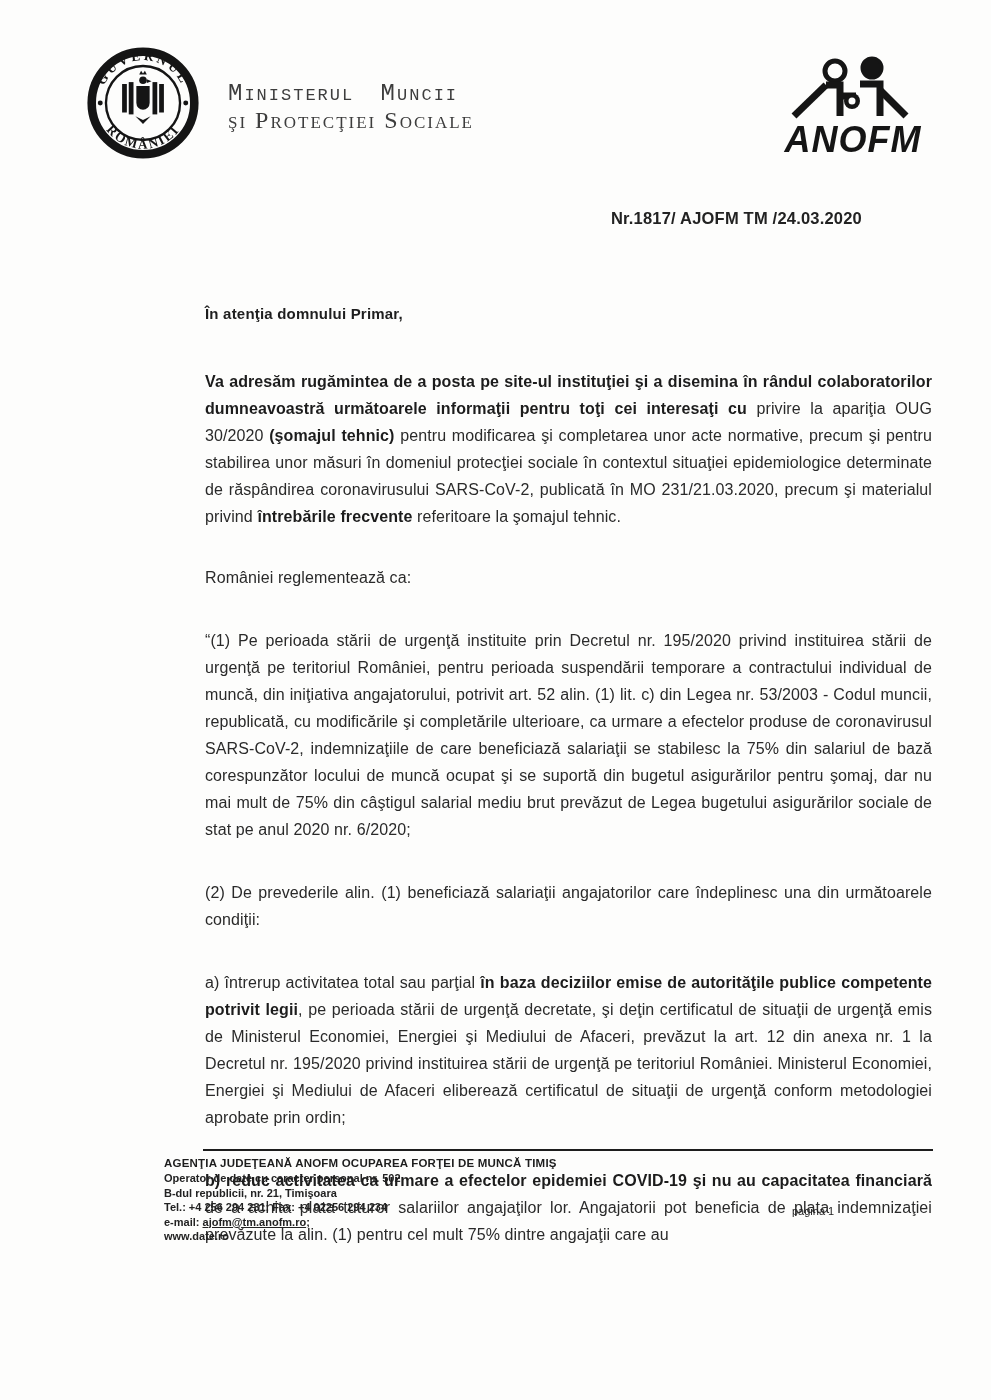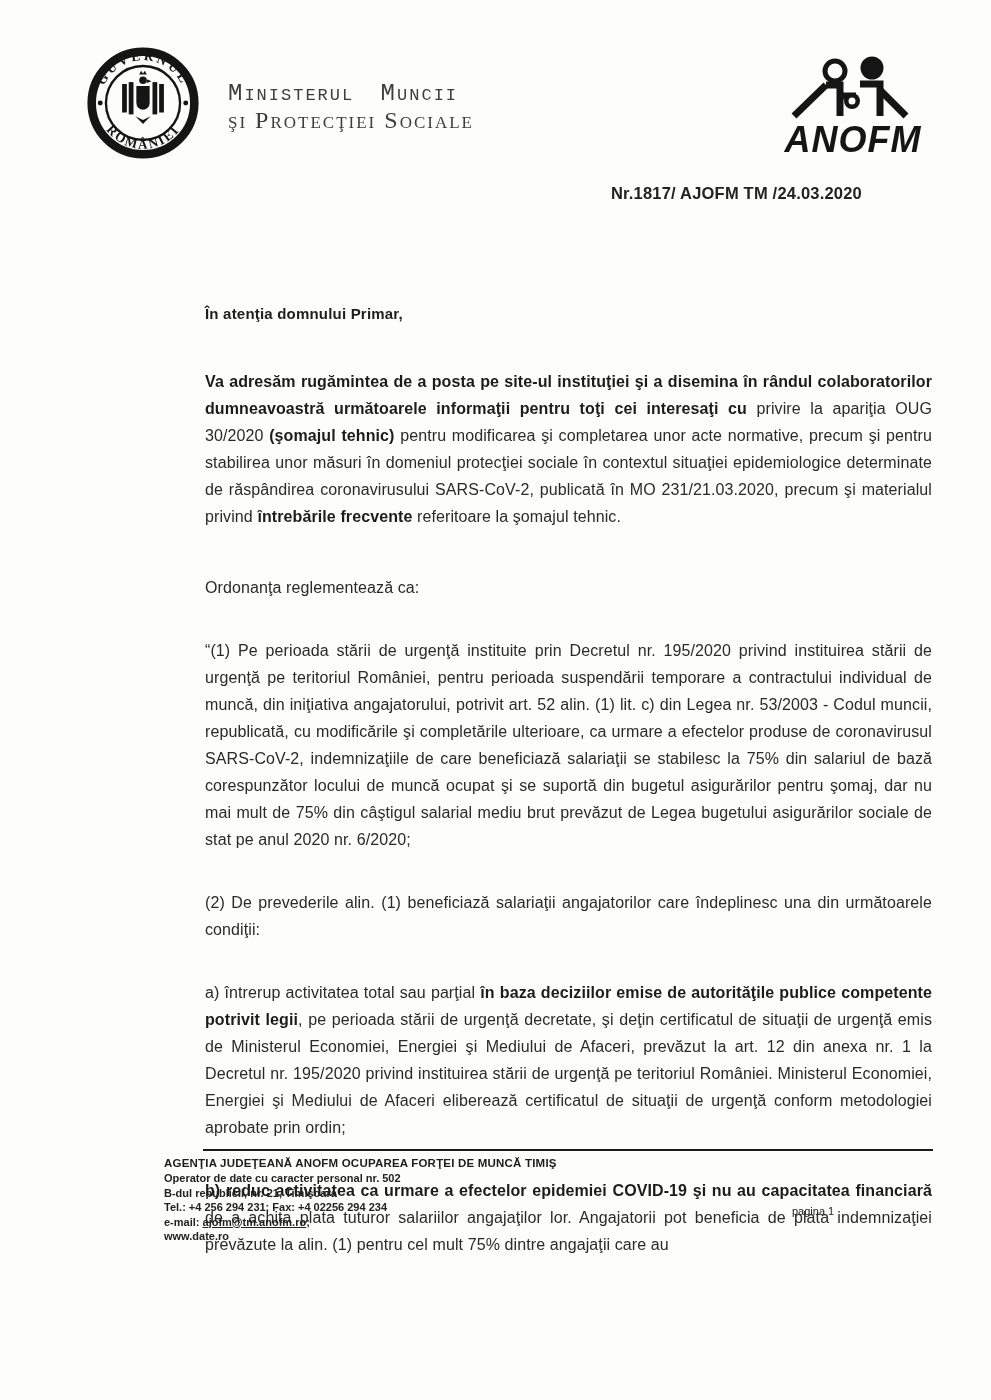--- a/index.html
+++ b/index.html
@@ -19,38 +19,38 @@
     position:absolute; left:228px; top:80px;
     font-family:"Liberation Serif","DejaVu Serif",serif;
     font-variant:small-caps;
     color:#3d3d3d;
     font-size:24px; line-height:27px; letter-spacing:2px;
   }
   .ministry .l1 { word-spacing:10px;font-family:Liberation Mono, monospace; }
   .anofm { position:absolute; left:778px; top:54px; width:150px; text-align:center; }
   .anofm svg { display:block; margin:0 auto; }
   .refno {
-    position:absolute; left:611px; top:184px;
+    position:absolute; left:611px; top:209px;
     font-size:16.5px; font-weight:700; color:#222;
     letter-spacing:.2px;
   }
   
   .letter { position:absolute; left:205px; top:305px; width:727px; }
   .salutation {
     font-size:15px; font-weight:700; color:#1e1e1e;
     margin-bottom:46px; letter-spacing:.2px;
   }
   .para {
     font-size:16px; line-height:27px;
     text-align:justify; color:#2a2a2a;
     margin-bottom:14px;
     letter-spacing:.1px;
   }
   .para .b { font-weight:700; color:#1c1c1c; }
-  .para.gap-after { margin-bottom:44px; }
+  .para.gap-after { margin-bottom:34px; }
   .para.gap-before { margin-top:36px; }
   .para.no-justify { text-align:left; }
   
   .footer-rule {
     position:absolute; left:203px; top:1149px; width:730px; height:2px;
     background:#1d1d1d;
   }
   .footer { position:absolute; left:164px; top:1157px; width:640px; }
   .footer-agency {
     font-size:11.5px; font-weight:700; color:#1d1d1d; letter-spacing:.2px;
@@ -122,21 +122,21 @@
       <text x="75" y="98" text-anchor="middle" font-family="Liberation Sans, DejaVu Sans, sans-serif" font-size="36" font-weight="900" font-style="italic" letter-spacing="1" fill="#151515">ANOFM</text>
     </svg>
   </div>
 
   <div class="refno">Nr.1817/ AJOFM TM /24.03.2020</div>
 
   <div class="letter">
     <div class="salutation">În atenţia domnului Primar,</div>
     <div>
         <p class="para gap-after"><span class="b">Va adresăm rugămintea de a posta pe site-ul instituţiei şi a disemina în rândul colaboratorilor dumneavoastră următoarele informaţii pentru toţi cei interesaţi cu </span><span>privire la apariţia OUG 30/2020 </span><span class="b">(şomajul tehnic)</span><span> pentru modificarea şi completarea unor acte normative, precum şi pentru stabilirea unor măsuri în domeniul protecţiei sociale în contextul situaţiei epidemiologice determinate de răspândirea coronavirusului SARS-CoV-2, publicată în MO 231/21.03.2020, precum şi materialul privind </span><span class="b">întrebările frecvente</span><span> referitoare la şomajul tehnic.</span></p>
-        <p class="para no-justify"><span>Ordonanţa reglementează ca:</span></p>
+        <p class="para no-justify"><span>României reglementează ca:</span></p>
         <p class="para gap-before"><span>“(1) Pe perioada stării de urgenţă instituite prin Decretul nr. 195/2020 privind instituirea stării de urgenţă pe teritoriul României, pentru perioada suspendării temporare a contractului individual de muncă, din iniţiativa angajatorului, potrivit art. 52 alin. (1) lit. c) din Legea nr. 53/2003 - Codul muncii, republicată, cu modificările şi completările ulterioare, ca urmare a efectelor produse de coronavirusul SARS-CoV-2, indemnizaţiile de care beneficiază salariaţii se stabilesc la 75% din salariul de bază corespunzător locului de muncă ocupat şi se suportă din bugetul asigurărilor pentru şomaj, dar nu mai mult de 75% din câştigul salarial mediu brut prevăzut de Legea bugetului asigurărilor sociale de stat pe anul 2020 nr. 6/2020;</span></p>
         <p class="para gap-before"><span>(2) De prevederile alin. (1) beneficiază salariaţii angajatorilor care îndeplinesc una din următoarele condiţii:</span></p>
         <p class="para gap-before"><span>a) întrerup activitatea total sau parţial </span><span class="b">în baza deciziilor emise de autorităţile publice competente potrivit legii</span><span>, pe perioada stării de urgenţă decretate, şi deţin certificatul de situaţii de urgenţă emis de Ministerul Economiei, Energiei şi Mediului de Afaceri, prevăzut la art. 12 din anexa nr. 1 la Decretul nr. 195/2020 privind instituirea stării de urgenţă pe teritoriul României. Ministerul Economiei, Energiei şi Mediului de Afaceri eliberează certificatul de situaţii de urgenţă conform metodologiei aprobate prin ordin;</span></p>
         <p class="para gap-before"><span class="b">b) reduc activitatea ca urmare a efectelor epidemiei COVID-19 şi nu au capacitatea financiară</span><span> de a achita plata tuturor salariilor angajaţilor lor. Angajatorii pot beneficia de plata indemnizaţiei prevăzute la alin. (1) pentru cel mult 75% dintre angajaţii care au</span></p>
       </div>
   </div>
 
   <div class="footer-rule"></div>
   <div class="footer">
     <div class="footer-agency">AGENŢIA JUDEŢEANĂ ANOFM OCUPAREA FORŢEI DE MUNCĂ TIMIŞ</div>

